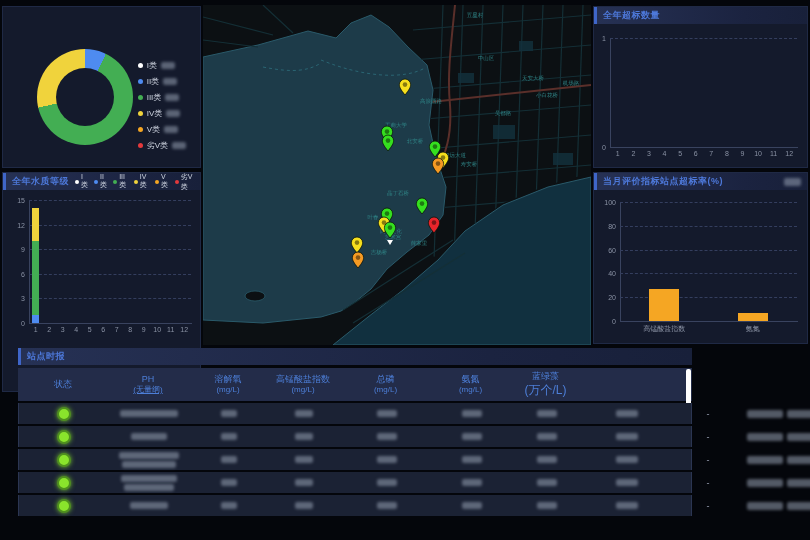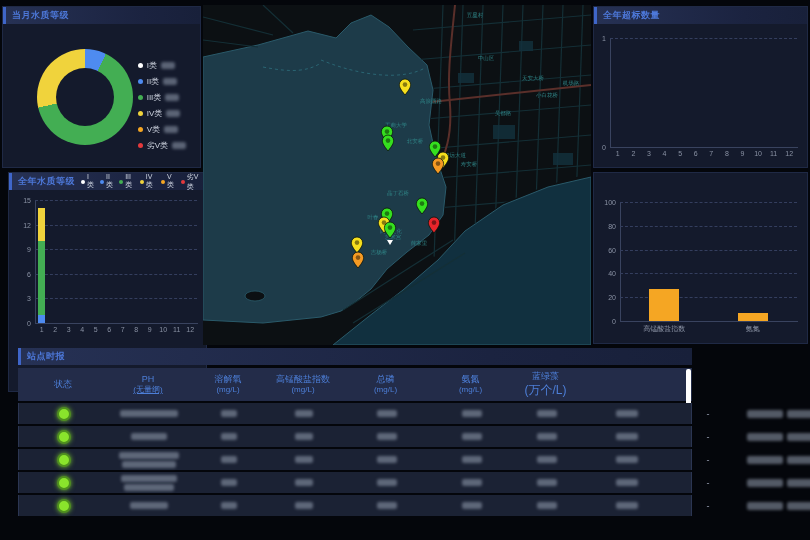--- a/index.html
+++ b/index.html
@@ -42,23 +42,20 @@
   .t-cell{display:flex;align-items:center;justify-content:center;color:#9aa3b5;font-size:9px;}
   .status-dot{width:10px;height:10px;border-radius:50%;background:#8ae42c;
       border:2px solid #4f8f1f;box-shadow:0 0 5px rgba(138,228,44,.8);}
   .station-lines{display:flex;flex-direction:column;gap:2px;align-items:center;}
   .scrollbar-thumb{position:absolute;right:1px;top:0;width:5px;height:40px;background:#ffffff;border-radius:2px;}
 </style>
 </head>
 <body>
 
 <section class="panel" style="left:2px;top:6px;width:199px;height:162px;">
-  <div class="panel-header">
-    <span class="panel-title">当月水质等级</span>
-  </div>
   <div class="donut-wrap">
     <div class="donut" id="donut" style="background: conic-gradient(rgb(78, 139, 240) 0%, rgb(78, 139, 240) 7.14286%, rgb(67, 174, 83) 7.14286%, rgb(67, 174, 83) 71.4286%, rgb(240, 211, 60) 71.4286%, rgb(240, 211, 60) 100%);">
       <div class="donut-hole"></div>
     </div>
     <div class="legend-v" id="legend-donut">
         <div class="legend-item">
           <span class="legend-dot" style="background: rgb(255, 255, 255);"></span>
           <span>I类</span>
           <span class="redact" style="width: 14px; height: 7px;"></span>
         </div>
@@ -84,21 +81,21 @@
         </div>
         <div class="legend-item">
           <span class="legend-dot" style="background: rgb(228, 57, 60);"></span>
           <span>劣V类</span>
           <span class="redact" style="width: 14px; height: 7px;"></span>
         </div>
       </div>
   </div>
 </section>
 
-<section class="panel" style="left:8px;top:172px;width:199px;height:220px;">
+<section class="panel" style="left:2px;top:172px;width:199px;height:220px;">
   <div class="panel-header">
     <span class="panel-title">全年水质等级</span>
     <div class="legend-h" id="legend-year">
         <div class="legend-item">
           <span class="legend-dot" style="background: rgb(255, 255, 255); height: 4px; width: 4px;"></span>
           <span>I类</span>
         </div>
         <div class="legend-item">
           <span class="legend-dot" style="background: rgb(78, 139, 240); height: 4px; width: 4px;"></span>
           <span>II类</span>
@@ -301,20 +298,24 @@
       <div class="xtick" style="left: 117.292px; top: 126px;">7</div>
       <div class="xtick" style="left: 132.875px; top: 126px;">8</div>
       <div class="xtick" style="left: 148.458px; top: 126px;">9</div>
       <div class="xtick" style="left: 164.042px; top: 126px;">10</div>
       <div class="xtick" style="left: 179.625px; top: 126px;">11</div>
       <div class="xtick" style="left: 195.208px; top: 126px;">12</div>
     </div>
 </section>
 
 <section class="panel" style="left:593px;top:172px;width:215px;height:172px;">
+  <div class="panel-header">
+    <span class="panel-title">当月评价指标站点超标率(%)</span>
+    <span class="redact corner-chip"></span>
+  </div>
   <div class="chart">
       <div class="plot-frame" style="left: 26px; top: 12px; width: 177px; height: 119px;"></div>
       <div class="ytick" style="left: 4px; top: 131px;">0</div>
       <div class="gridline" style="left: 26px; width: 177px; top: 107.2px;"></div>
       <div class="ytick" style="left: 4px; top: 107.2px;">20</div>
       <div class="gridline" style="left: 26px; width: 177px; top: 83.4px;"></div>
       <div class="ytick" style="left: 4px; top: 83.4px;">40</div>
       <div class="gridline" style="left: 26px; width: 177px; top: 59.6px;"></div>
       <div class="ytick" style="left: 4px; top: 59.6px;">60</div>
       <div class="gridline" style="left: 26px; width: 177px; top: 35.8px;"></div>

